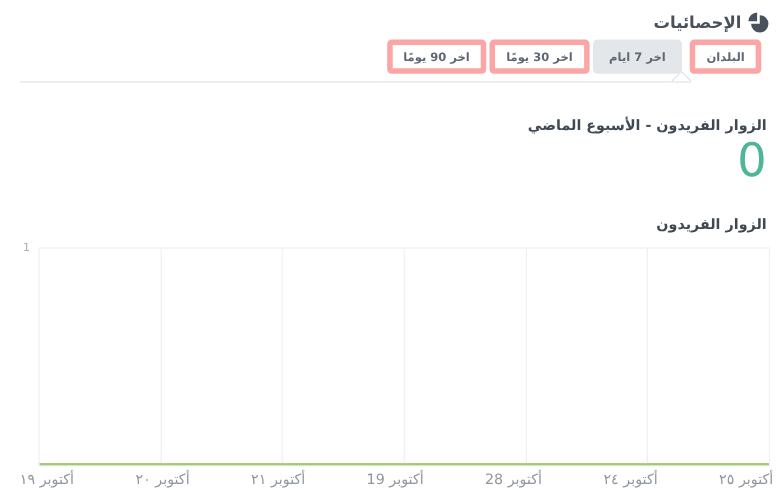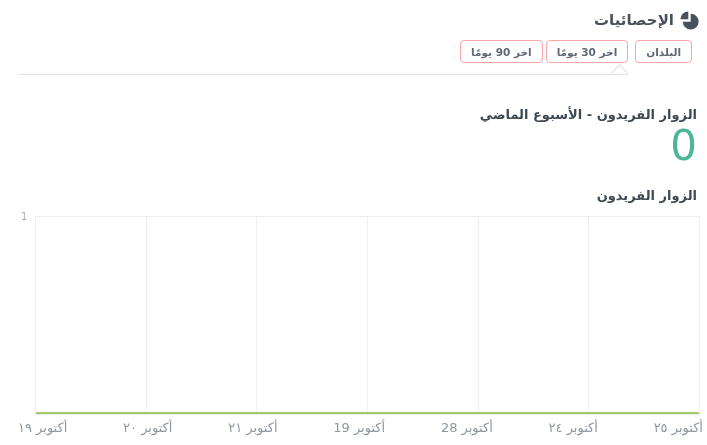--- a/index.html
+++ b/index.html
@@ -37,21 +37,21 @@
     padding-right: 15px;
     gap: 7px;
     height: 23px;
   }
   .btn, .tab {
     font-family: inherit;
     font-size: 10.5px;
     font-weight: bold;
     color: #5f6874;
     background: #ffffff;
-    border: 1px solid #fca5a5;
+    border: 5px solid #fca5a5;
     border-radius: 4px;
     padding: 5px 10px 4px;
     line-height: 1.2;
     cursor: pointer;
     white-space: nowrap;
   }
   .tab-group { display: flex; gap: 3px; }
   .tab.selected {
     background: #e4e7ea;
     border-color: #e4e7ea;
@@ -85,21 +85,21 @@
   .summary-value {
     margin-top: 3px;
     font-size: 42px;
     line-height: 1;
     font-weight: 400;
     color: #4db598;
   }
 
   
   .chart-title {
-    margin: 21px 10px 0 0;
+    margin: 30px 10px 0 0;
     font-size: 13px;
     font-weight: bold;
     color: #3f4953;
     text-align: right;
   }
   .chart-area {
     direction: ltr;
     position: relative;
     margin: 13px 7px 0 35px;
     height: 199px;
@@ -138,20 +138,21 @@
   <svg class="pie-icon" viewBox="0 0 24 24" aria-hidden="true">
     <path fill="#49525c" d="M13.5 13.5 L13.5 3.5 A10 10 0 1 1 3.5 13.5 Z"></path>
     <path fill="#49525c" d="M10.5 10.5 L10.5 0.5 A10 10 0 0 0 0.5 10.5 Z"></path>
   </svg>
   <span class="title">الإحصائيات</span>
 </div>
 
 <div class="toolbar">
   <button class="btn">البلدان</button>
   <div class="tab-group">
+    <button class="tab selected">اخر 7 ايام</button>
     <button class="tab">اخر 30 يومًا</button>
     <button class="tab">اخر 90 يومًا</button>
   </div>
 </div>
 
 <div class="divider">
   <div class="divider-caret"></div>
   <div class="divider-line"></div>
 </div>
 

